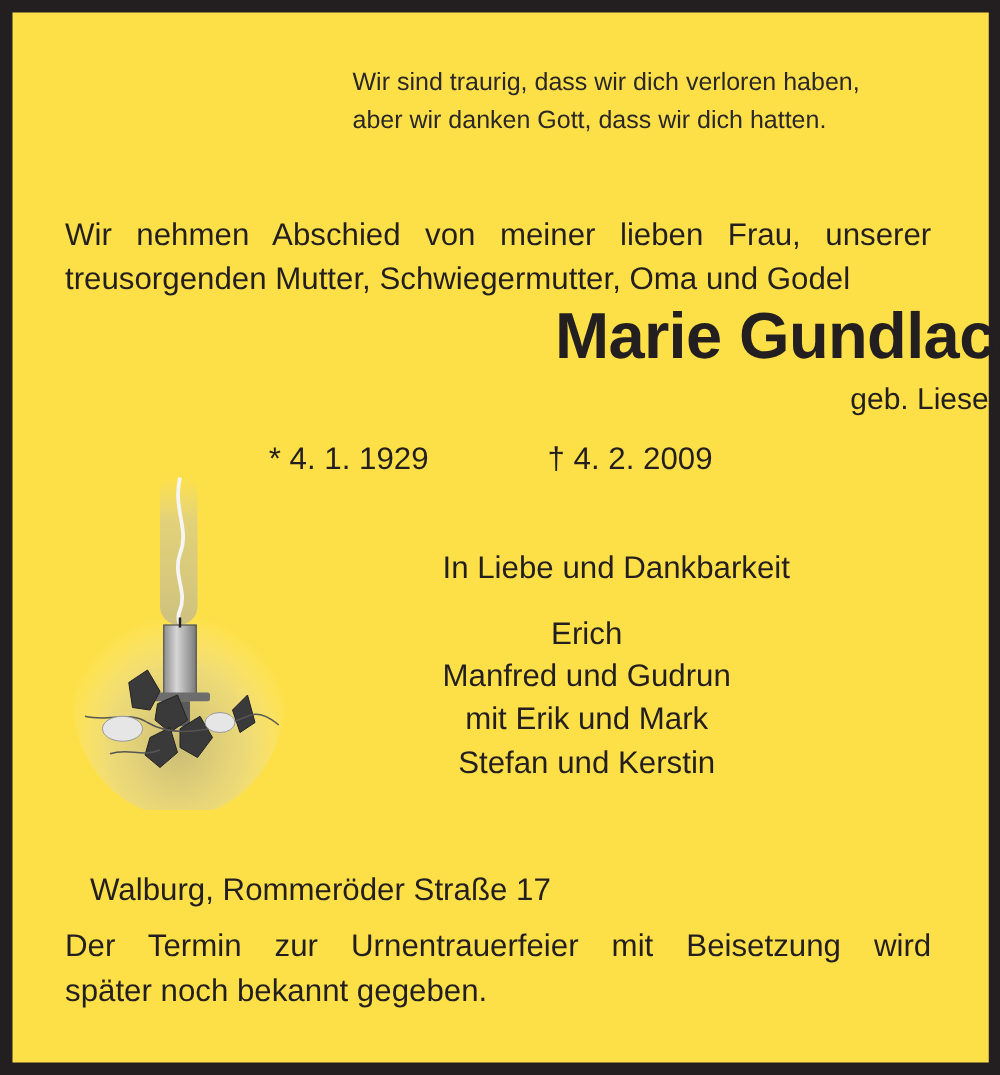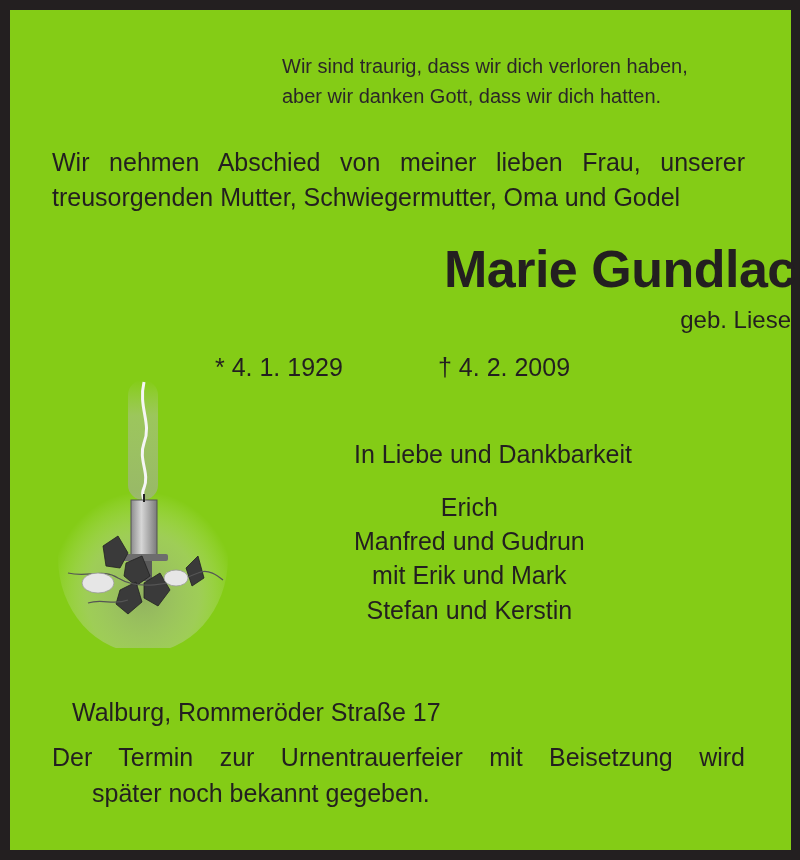--- a/index.html
+++ b/index.html
@@ -1,38 +1,38 @@
 <!DOCTYPE html>
 <html><head>
 <meta charset="utf-8">
 <style>
   html, body { margin: 0; padding: 0; background: #231f20; }
   body { width: 800px; height: 860px; overflow: hidden; position: relative; }
   .frame {
     position: absolute; left: 10px; top: 10px; width: 781px; height: 840px;
-    background: #84cc16; color: #231f20;
+    background: #fde047; color: #231f20;
     font-family: "Liberation Sans", sans-serif;
   }
   .abs { position: absolute; white-space: nowrap; }
   .motto { left: 272px; top: 41px; font-size: 20px; line-height: 30px; color: #2b2728; }
   .intro { left: 42px; top: 135px; width: 693px; font-size: 25px; line-height: 35px; }
-  .intro .l1 { display: block; text-align: justify; text-align-last: justify; }
+  .intro .l1 { display: block; text-align: justify; text-align-last: justify; margin-top: 26px; }
   .intro .l2 { display: block; }
   .name { left: 0; width: 781px; top: 227px; text-align: right; font-size: 52px; font-weight: bold; line-height: 64px; letter-spacing: -0.5px; padding-left: 36px; }
   .born-name { left: 0; width: 781px; top: 294px; text-align: right; font-size: 24px; line-height: 32px; }
   .birth { left: 205px; top: 340px; font-size: 25px; line-height: 34px; }
   .death { left: 428px; top: 340px; font-size: 25px; line-height: 34px; }
   .candle { left: 48px; top: 358px; width: 170px; height: 280px; }
   .thanks { left: 344px; top: 427px; font-size: 25px; line-height: 34px; }
   .family { left: 344px; top: 480px; font-size: 25px; line-height: 34.2px; text-align: center; }
   .family div { display: block; }
   .address { left: 42px; top: 685px; font-size: 25px; line-height: 34px; margin-left: 20px; }
   .notice { left: 42px; top: 729px; width: 693px; font-size: 25px; line-height: 36px; }
   .notice .l1 { display: block; text-align: justify; text-align-last: justify; }
-  .notice .l2 { display: block; margin-left: 40px; }
+  .notice .l2 { display: block; }
 </style>
 </head>
 <body>
 
 <div class="frame">
 
   <div class="abs motto">
     <div>Wir sind traurig, dass wir dich verloren haben,</div>
     <div>aber wir danken Gott, dass wir dich hatten.</div>
   </div>

